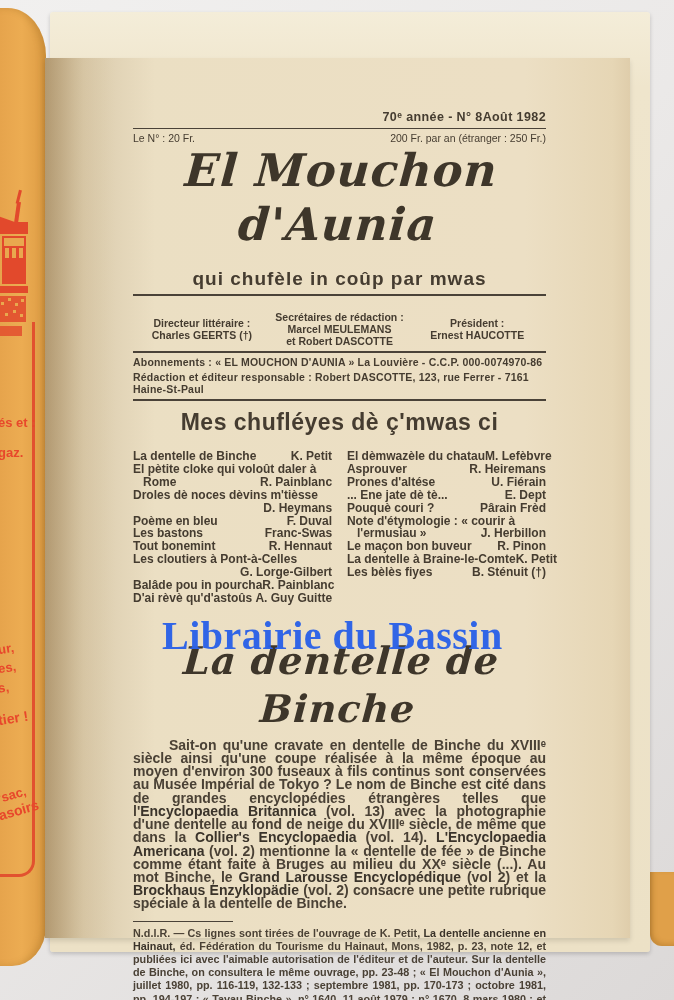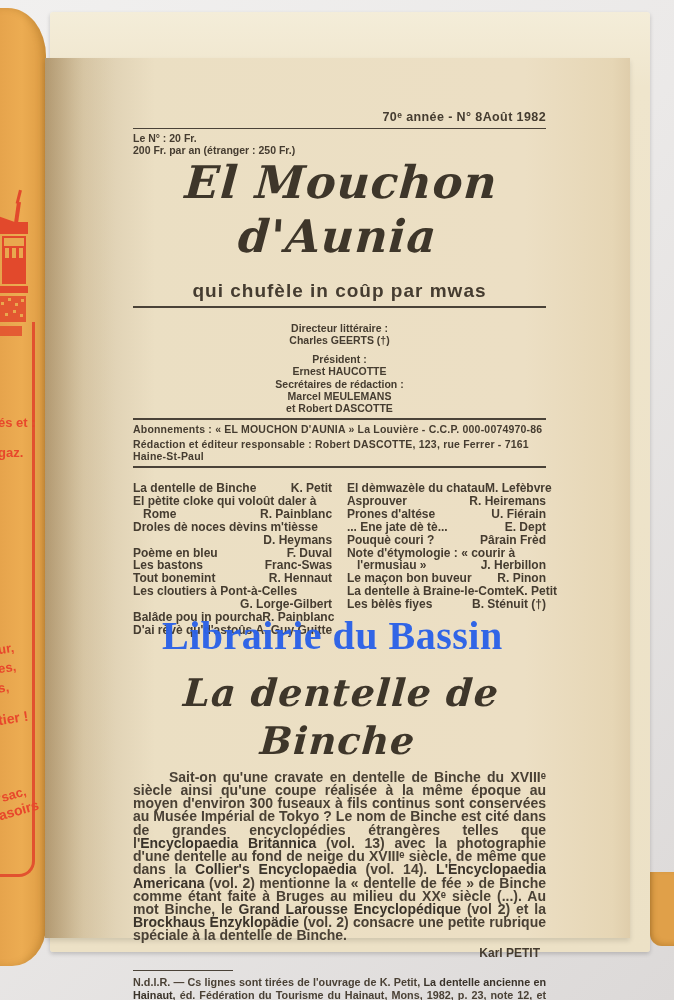--- a/index.html
+++ b/index.html
@@ -39,29 +39,29 @@
         background:linear-gradient(90deg,rgba(110,75,30,.38) 0%,rgba(110,75,30,.14) 35%,rgba(110,75,30,0) 100%);}
 
   .content{position:absolute;left:88px;right:84px;top:0;color:#453c30;}
 
   
   .hdr-row{display:flex;justify-content:flex-end;margin-top:52px;
            font-size:12.5px;font-weight:bold;letter-spacing:.4px;}
   .rule{border:0;border-top:1.6px solid #4a4238;margin:4px 0 0 0;}
   .rule.thick{border-top-width:2.4px;}
   .price-row{display:flex;justify-content:space-between;margin-top:3px;
-             font-size:10.5px;font-weight:bold;flex-direction:column;}
+             font-size:10.5px;font-weight:normal;}
 
   
   .main-title{margin-top:0px;text-align:center;font-family:"DejaVu Serif","Liberation Serif",serif;
               font-style:italic;font-weight:bold;font-size:45px;line-height:54px;
               color:#3e362a;transform:skewX(-4deg);letter-spacing:1px;}
   .subtitle{text-align:center;font-size:19px;font-weight:bold;letter-spacing:1px;margin-top:16px;}
   .founders{text-align:center;font-size:11px;font-weight:bold;margin-top:4px;letter-spacing:.2px;}
-  .mast-cols{display:flex;margin-top:7px;font-size:10.5px;line-height:12px;font-weight:bold;flex-direction:column;}
+  .mast-cols{display:flex;margin-top:14px;font-size:10.5px;line-height:12px;font-weight:bold;}
   .mast-col{flex:1;text-align:center;}
   .mast-col.c1{padding-top:7px;}
   .mast-col.c2{padding-top:7px;}
   .mast-col.c3{padding-top:1px;}
   .subline{font-size:10.5px;font-weight:bold;margin-top:3px;letter-spacing:.2px;}
   .subline.first{}
 
   
   .toc-heading{text-align:center;font-size:23px;font-weight:bold;margin-top:8px;letter-spacing:.5px;}
   .toc{display:flex;justify-content:space-between;margin-top:14px;}
@@ -153,36 +153,37 @@
 
       <div class="main-title">El Mouchon d'Aunia</div>
       <div class="subtitle">qui chufèle in coûp par mwas</div>
       <hr class="rule thick">
 
       <div class="mast-cols">
         <div class="mast-col c1">
           <div>Directeur littéraire :</div>
           <div>Charles GEERTS (†)</div>
         </div>
-        <div class="mast-col c2">
-          <div>Président :</div>
-          <div>Ernest HAUCOTTE</div>
-        </div>
         <div class="mast-col c3">
           <div>Secrétaires de rédaction :</div>
           <div>Marcel MEULEMANS</div>
           <div>et Robert DASCOTTE</div>
         </div>
+        <div class="mast-col c2">
+          <div>Président :</div>
+          <div>Ernest HAUCOTTE</div>
+        </div>
       </div>
       <hr class="rule thick">
 
       <div class="subline first">Abonnements : « EL MOUCHON D'AUNIA » La Louvière - C.C.P. 000-0074970-86</div>
       <div class="subline">Rédaction et éditeur responsable : Robert DASCOTTE, 123, rue Ferrer - 7161 Haine-St-Paul</div>
       <hr class="rule thick">
 
+      <div class="toc-heading">Mes chufléyes dè ç'mwas ci</div>
       <div class="toc">
         <div class="toc-col">
             <div class="toc-row"><span class="tl">La dentelle de Binche</span><span class="ta">K. Petit</span></div>
             <div class="toc-row"><span class="tl">El pètite cloke qui voloût daler à</span><span class="ta"></span></div>
             <div class="toc-row"><span class="tl">   Rome</span><span class="ta">R. Painblanc</span></div>
             <div class="toc-row"><span class="tl">Droles dè noces dèvins m'tièsse</span><span class="ta"></span></div>
             <div class="toc-row"><span class="tl">&nbsp;</span><span class="ta">D. Heymans</span></div>
             <div class="toc-row"><span class="tl">Poème en bleu</span><span class="ta">F. Duval</span></div>
             <div class="toc-row"><span class="tl">Les bastons</span><span class="ta">Franc-Swas</span></div>
             <div class="toc-row"><span class="tl">Tout bonemint</span><span class="ta">R. Hennaut</span></div>
@@ -200,21 +201,20 @@
             <div class="toc-row"><span class="tl">Note d'étymologie : « courir à</span><span class="ta"></span></div>
             <div class="toc-row"><span class="tl">   l'ermusiau »</span><span class="ta">J. Herbillon</span></div>
             <div class="toc-row"><span class="tl">Le maçon bon buveur</span><span class="ta">R. Pinon</span></div>
             <div class="toc-row"><span class="tl">La dentelle à Braine-le-Comte</span><span class="ta">K. Petit</span></div>
             <div class="toc-row"><span class="tl">Les bèlès fiyes</span><span class="ta">B. Sténuit (†)</span></div>
           </div>
       </div>
 
       <div class="article-title">La dentelle de Binche</div>
       <div class="body-par"><span class="seg">Sait-on qu'une cravate en dentelle de Binche du XVIIIᵉ siècle ainsi qu'une coupe réalisée à la même époque au moyen d'environ 300 fuseaux à fils continus sont conservées au Musée Impérial de Tokyo ? Le nom de Binche est cité dans de grandes encyclopédies étrangères telles que l'</span><span class="seg b">Encyclopaedia Britannica</span><span class="seg"> (vol. 13) avec la photographie d'une dentelle au fond de neige du XVIIIᵉ siècle, de même que dans la </span><span class="seg b">Collier's Encyclopaedia</span><span class="seg"> (vol. 14). </span><span class="seg b">L'Encyclopaedia Americana</span><span class="seg"> (vol. 2) mentionne la « dentelle de fée » de Binche comme étant faite à Bruges au milieu du XXᵉ siècle (...). Au mot Binche, le </span><span class="seg b">Grand Larousse Encyclopédique</span><span class="seg"> (vol 2) et la </span><span class="seg b">Brockhaus Enzyklopädie</span><span class="seg"> (vol. 2) consacre une petite rubrique spéciale à la dentelle de Binche.</span></div>
-      <div class="signature">Karl PETIT</div>
 
       <hr class="fn-rule">
       <div class="footnote"><span class="seg">N.d.l.R. — Cs lignes sont tirées de l'ouvrage de K. Petit, </span><span class="seg b">La dentelle ancienne en Hainaut,</span><span class="seg"> éd. Fédération du Tourisme du Hainaut, Mons, 1982, p. 23, note 12, et publiées ici avec l'aimable autorisation de l'éditeur et de l'auteur. Sur la dentelle de Binche, on consultera le même ouvrage, pp. 23-48 ; « El Mouchon d'Aunia », juillet 1980, pp. 116-119, 132-133 ; septembre 1981, pp. 170-173 ; octobre 1981, pp. 194-197 ; « Tavau Binche », n° 1640, 11 août 1979 ; n° 1670, 8 mars 1980 ; et aussi l'excellente monographie de M. Antoine, </span><span class="seg b">La Dentelle de Binche,</span><span class="seg"> Binche, 1981.</span></div>
 
     </div>
   </div>
 
   <div class="watermark">Librairie du Bassin</div>
 </div>
 

